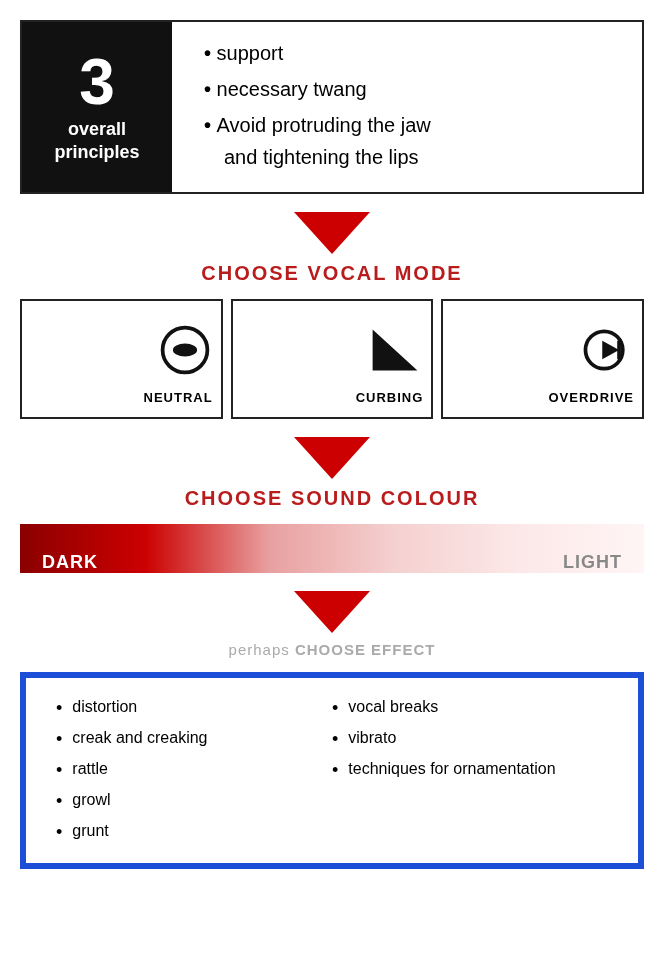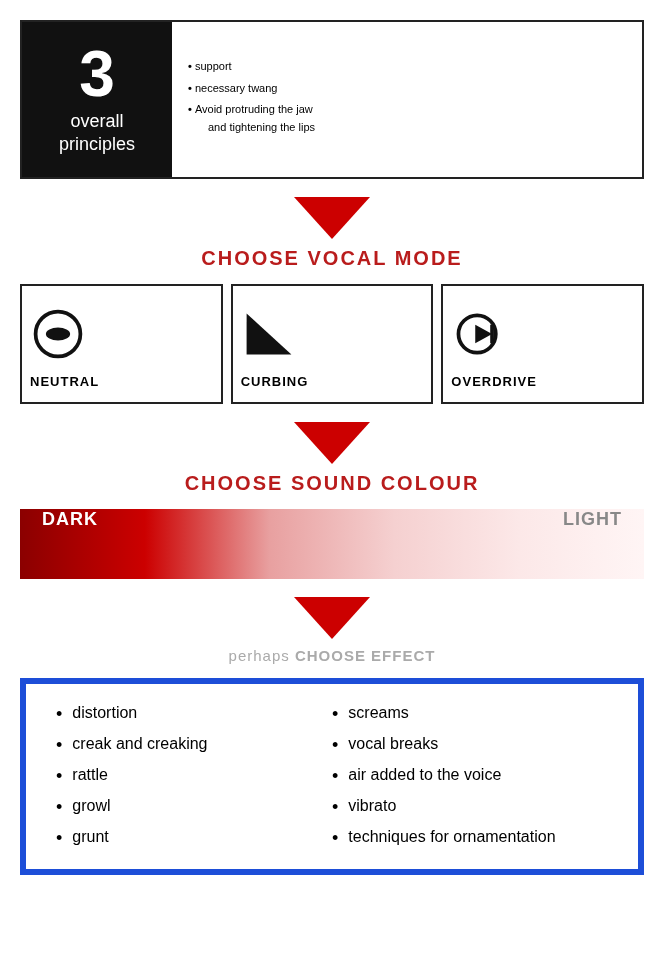--- a/index.html
+++ b/index.html
@@ -32,30 +32,30 @@
       padding: 20px 10px;
       text-align: center;
     }
     .principles-number .big-num {
       font-size: 64px;
       font-weight: bold;
       line-height: 1;
     }
     .principles-number .label {
       font-size: 18px;
-      font-weight: normal;
+      font-weight: bold;
       line-height: 1.3;
       margin-top: 4px;
     }
     .principles-content {
-      padding: 15px 16px;
-      display: flex;
-      flex-direction: column;
-      justify-content: center;
-      font-size: 11px;
+      padding: 15px 32px;
+      display: flex;
+      flex-direction: column;
+      justify-content: center;
+      font-size: 20px;
       line-height: 1.6;
     }
     .principles-content ul {
       list-style: none;
       padding: 0;
     }
     .principles-content ul li::before {
       content: "•  ";
       font-weight: bold;
     }
@@ -94,21 +94,21 @@
       width: 100%;
       justify-content: space-between;
       margin-bottom: 10px;
       gap: 8px;
     }
     .mode-box {
       flex: 1;
       border: 2px solid #222;
       display: flex;
       flex-direction: column;
-      align-items: flex-start;
+      align-items: flex-end;
       justify-content: center;
       padding: 18px 8px 12px 8px;
       min-height: 120px;
     }
     .mode-icon {
       font-size: 48px;
       margin-bottom: 10px;
       display: flex;
       align-items: center;
       justify-content: center;
@@ -123,24 +123,24 @@
 
     
     .icon-svg {
       width: 56px;
       height: 56px;
     }
 
     
     .colour-bar {
       width: 100%;
-      height: 70px;
+      height: 49px;
       background: linear-gradient(to right, #8b0000, #cc0000, #e8a0a0, #f5d0d0, #fce8e8, #fff5f5);
       display: flex;
-      align-items: flex-start;
+      align-items: flex-end;
       justify-content: space-between;
       padding: 0 22px;
       margin-bottom: 10px;
       position: relative;
     }
     .colour-bar .dark-label {
       color: #fff;
       font-size: 18px;
       font-weight: bold;
       letter-spacing: 1px;
@@ -273,19 +273,17 @@
 
 <div class="effects-box">
   <ul class="effects-col">
     <li>distortion</li>
     <li>creak and creaking</li>
     <li>rattle</li>
     <li>growl</li>
     <li>grunt</li>
   </ul>
   <ul class="effects-col">
-    <li>screams</li>
     <li>vocal breaks</li>
-    <li>air added to the voice</li>
     <li>vibrato</li>
     <li>techniques for ornamentation</li>
   </ul>
 </div>
 
 </body></html>

